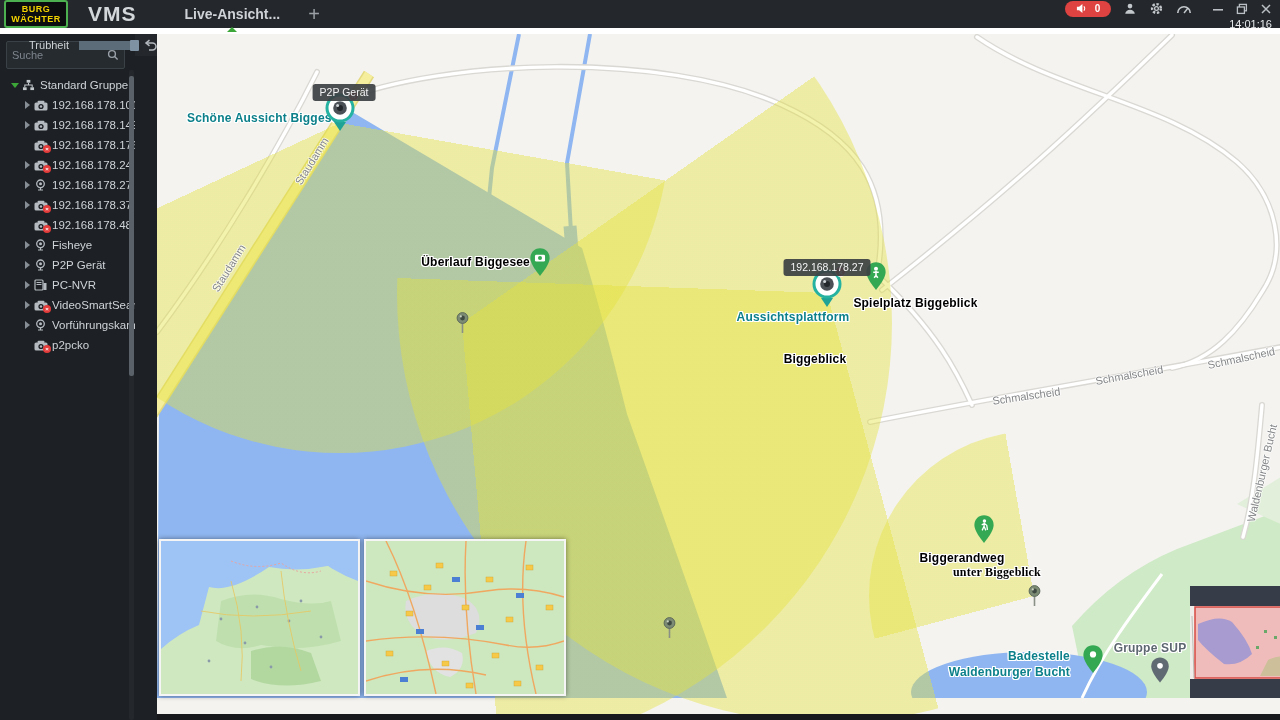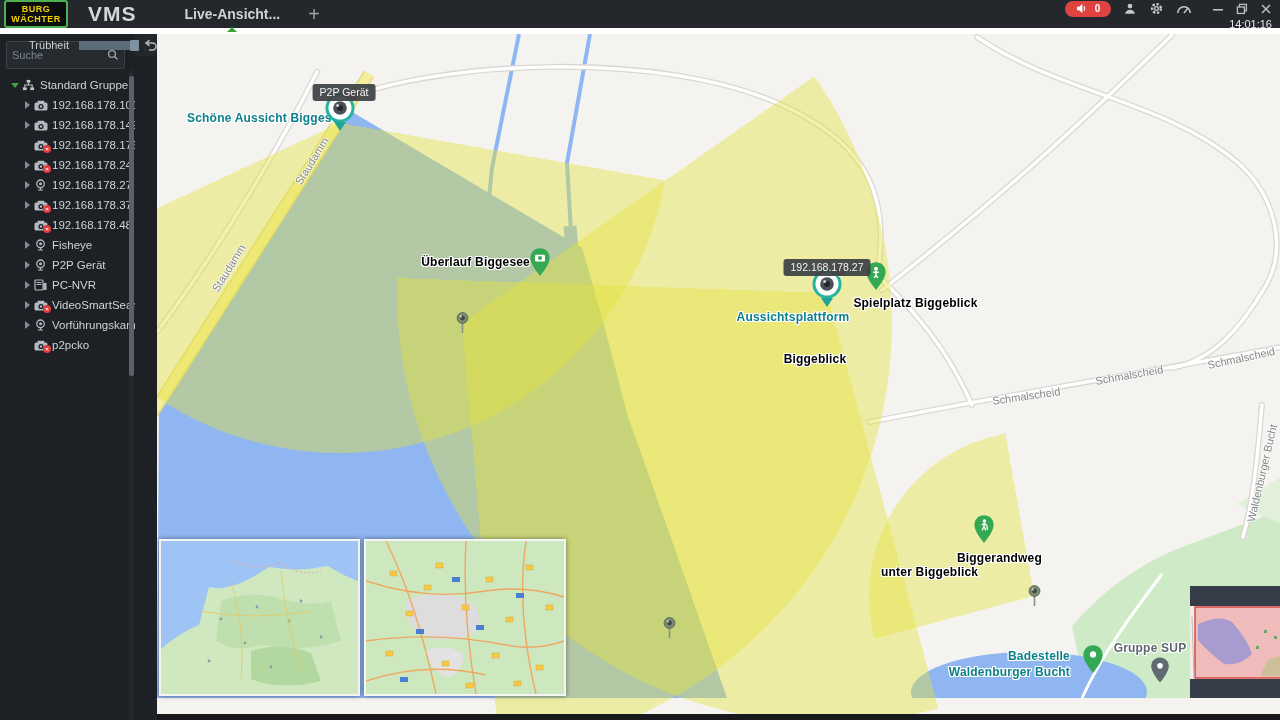--- a/index.html
+++ b/index.html
@@ -448,22 +448,22 @@
         <div class="roadlabel" style="left:835px; top:356px; transform:rotate(-8deg);">Schmalscheid</div>
         <div class="roadlabel" style="left:938px; top:335px; transform:rotate(-10deg);">Schmalscheid</div>
         <div class="roadlabel" style="left:1050px; top:318px; transform:rotate(-12deg);">Schmalscheid</div>
         <div class="roadlabel" style="left:1055px; top:433px; transform:rotate(-77deg); transform-origin:center;">Waldenburger Bucht</div>
 
         <div class="maplabel teal" style="left:30px; top:77px;">Schöne Aussicht Biggesee</div>
         <div class="maplabel green" style="left:237px; top:221px; width:136px; text-align:right;">Überlauf Biggesee</div>
         <div class="maplabel green" style="left:676px; top:262px; width:165px; text-align:center;">Spielplatz Biggeblick</div>
         <div class="maplabel teal" style="left:556px; top:276px; width:160px; text-align:center;">Aussichtsplattform</div>
         <div class="maplabel green" style="left:578px; top:290px; width:160px; text-align:center;margin-top:28px;">Biggeblick</div>
-        <div class="maplabel green" style="left:725px; top:517px; width:160px; text-align:right;">Biggerandweg</div>
-        <div class="maplabel green" style="left:724px; top:531px; width:160px; text-align:left;">unter Biggeblick</div>
+        <div class="maplabel green" style="left:725px; top:517px; width:160px; text-align:center;">Biggerandweg</div>
+        <div class="maplabel green" style="left:724px; top:531px; width:160px; text-align:right;font-family:Liberation Serif, serif;">unter Biggeblick</div>
         <div class="maplabel teal" style="left:713px; top:615px; width:200px; text-align:right;">Badestelle</div>
         <div class="maplabel teal" style="left:713px; top:631px; width:200px; text-align:right;">Waldenburger Bucht</div>
         <div class="maplabel gray" style="left:933px; top:607px; width:120px; text-align:center;">Gruppe SUP</div>
 
         <div class="marker" style="left:299px; top:278px;">
           <svg width="13" height="23" viewBox="0 0 13 23">
               <line x1="6.5" y1="10" x2="6.5" y2="21" stroke="#8a9086" stroke-width="1.6"></line>
               <circle cx="6.5" cy="6" r="5.4" fill="#7c8b74" stroke="#5d6a5c" stroke-width="1"></circle>
               <circle cx="6.5" cy="6" r="2.4" fill="#3f4a42"></circle>
               <circle cx="4.8" cy="4.4" r="1.1" fill="#c9d2c2"></circle>

